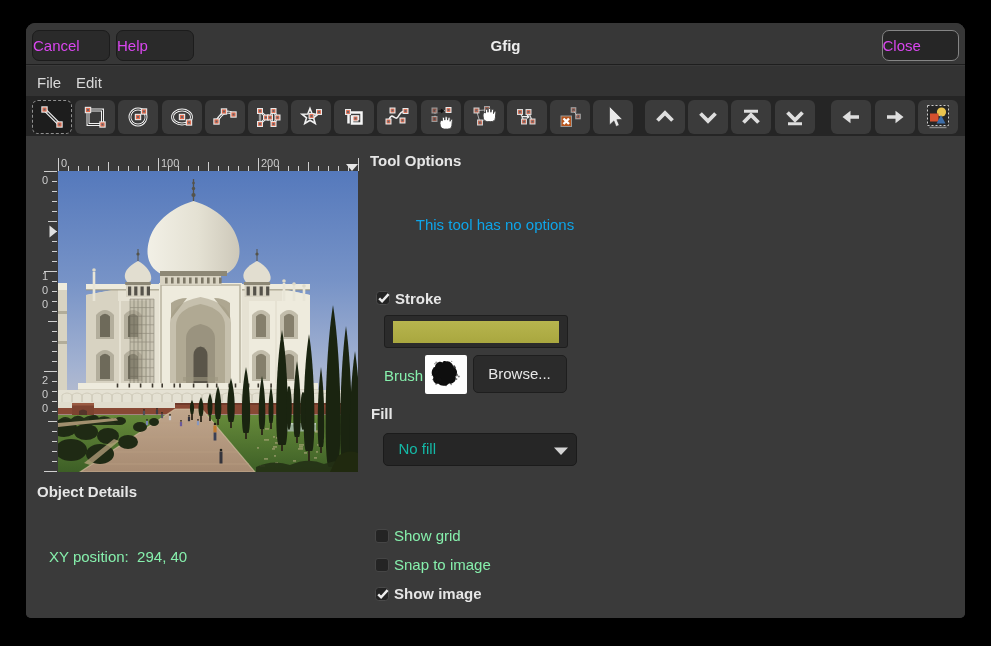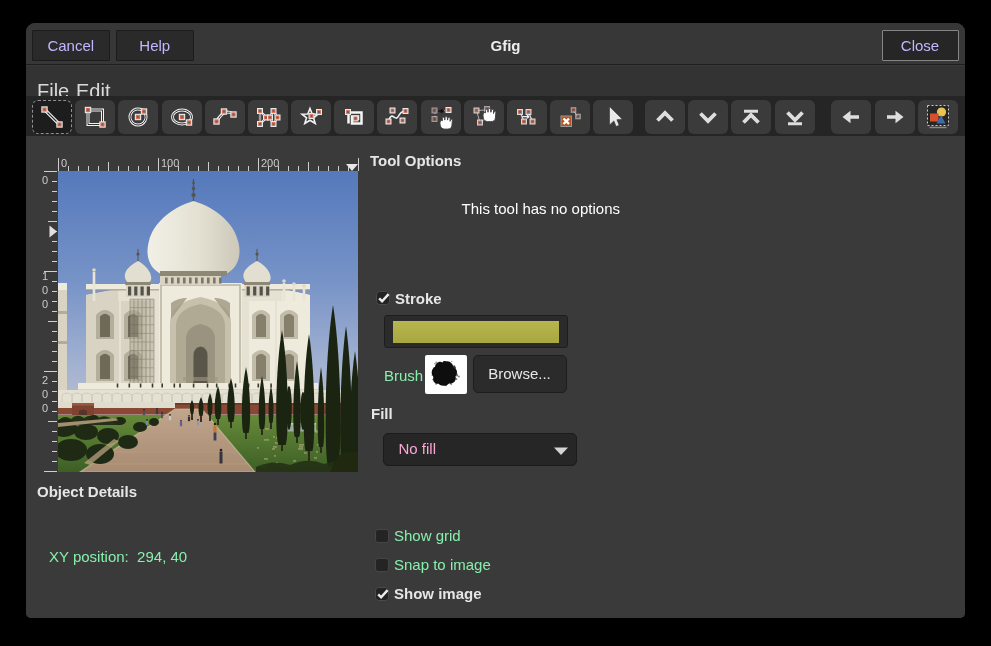--- a/index.html
+++ b/index.html
@@ -1,26 +1,26 @@
 <!DOCTYPE html>
 <html><head><meta charset="utf-8"><style>
 * { margin:0; padding:0; box-sizing:border-box; }
 html,body { width:991px; height:646px; background:#000; overflow:hidden;
   font-family:"Liberation Sans", sans-serif; }
 #win { position:absolute; left:26px; top:23px; width:939px; height:595px;
   background:#3a3a3a; border-radius:9px 9px 5px 5px; overflow:hidden; }
 #titlebar { position:absolute; left:0; top:0; width:939px; height:42px;
   background:#373737; border-bottom:1px solid #1e1e1e; }
 .hbtn { position:absolute; top:6.5px; height:31.5px; background:#2a2a2a;
-  border:1px solid #1c1c1c; border-radius:1px; color:#c4b5fd; font-size:15px;
-  text-align:center; line-height:29.5px; }
+  border:1px solid #1c1c1c; border-radius:7px; color:#d946ef; font-size:15px;
+  line-height:29.5px; }
 #title { position:absolute; left:0; top:0; width:939px; height:43px; text-align:center;
   line-height:46px; color:#ededed; font-weight:bold; font-size:15px;padding-left:20px; }
 #menubar { position:absolute; left:0; top:43px; width:939px; height:30px; background:#333333; }
-.menu { position:absolute; top:0; height:30px; line-height:34px; color:#dadada; font-size:20px;margin-top:8px; }
+.menu { position:absolute; top:0; height:30px; line-height:34px; color:#dadada; font-size:15px; }
 #toolbar { position:absolute; left:0; top:73px; width:939px; height:43px;
   background:linear-gradient(#252525 0, #252525 39.5px, #3a3a3a 39.5px); }
 .tbtn { position:absolute; top:3.5px; width:40px; height:34px; background:#3b3b3b;
   border-radius:6px; display:flex; align-items:center; justify-content:center; }
 .tbtn.sel { background:#1d1d1d; border:1px dashed #909090; }
 #content { position:absolute; left:0; top:116px; width:939px; height:479px; background:#3a3a3a; }
 #rulers { position:absolute; left:10px; top:11px; }
 .rl { font-size:11px; fill:#cccccc; font-family:"Liberation Sans",sans-serif; }
 #photo { position:absolute; left:32px; top:32px; }
 .lab { position:absolute; color:#86efac; font-size:15px; white-space:pre; }
@@ -730,21 +730,21 @@
         <rect x="138.9" y="250" width="2.2" height="4.2" fill="#8898c0"></rect>
         <circle cx="104" cy="241.8" r="0.9" fill="#2a2520"></circle>
         <rect x="102.9" y="243" width="2.2" height="4.2" fill="#585864"></rect>
         <circle cx="157" cy="253" r="1.3" fill="#2a2018"></circle>
         <rect x="155.4" y="254.5" width="3.2" height="7" fill="#c07a2e"></rect>
         <rect x="155.6" y="261.5" width="2.8" height="8" fill="#3a3f55"></rect>
         <circle cx="163" cy="279" r="1.3" fill="#20201c"></circle>
         <rect x="161.5" y="280.5" width="3" height="12" fill="#34343c"></rect>
       </svg>
       <div class="lab bold" style="left:344px;top:12.5px;">Tool Options</div>
-      <div class="lab" style="left:344px;top:61px;width:250px;text-align:right;color:#ffffff;">This tool has no options</div>
+      <div class="lab" style="left:344px;top:77px;width:250px;text-align:center;color:#0ea5e9;">This tool has no options</div>
       <div class="cb" style="left:350px;top:152px;"><svg width="14" height="14" viewBox="0 0 14 14" style="overflow:visible">
           <rect x="0.5" y="0.5" width="13" height="13" rx="3.2" fill="#232323" stroke="#4a4a4a" stroke-width="1"></rect>
           <path d="M3.2,7.4 L6.1,10.3 L12.6,3.1" fill="none" stroke="#ececec" stroke-width="2.5"></path>
         </svg></div>
       <div class="lab bold" style="left:369px;top:151px;">Stroke</div>
       <div id="swatchbtn">
         <div id="swatch"></div>
       </div>
       <div class="lab" style="left:358px;top:228px;">Brush</div>
       <div id="brushprev"><svg width="42" height="39" viewBox="0 0 42 39">
@@ -786,21 +786,21 @@
           <circle cx="13.8" cy="13.2" r="1.1" fill="#111" opacity="0.64"></circle>
           <circle cx="14.7" cy="24.5" r="1.7" fill="#111" opacity="0.90"></circle>
           <circle cx="10.8" cy="20.4" r="1.0" fill="#111" opacity="0.54"></circle>
           <circle cx="15.4" cy="25.5" r="1.6" fill="#111" opacity="0.56"></circle>
           <circle cx="31.7" cy="20.0" r="1.4" fill="#111" opacity="0.56"></circle>
           <circle cx="12.2" cy="16.4" r="1.4" fill="#111" opacity="0.89"></circle>
         </svg></div>
       <div id="browse">Browse...</div>
       <div class="lab bold" style="left:345px;top:265.5px;">Fill</div>
       <div id="dropdown">
-        <div class="lab" style="left:15px;top:6px;color:#f9a8d4;">No fill</div>
+        <div class="lab" style="left:15px;top:6px;color:#14b8a6;">No fill</div>
         <svg style="position:absolute;left:169px;top:12px;" width="16" height="10" viewBox="0 0 16 10">
           <path d="M1,1.5 L15,1.5 L8,9 Z" fill="#d4d4d4"></path>
         </svg>
       </div>
       <div class="lab bold" style="left:11px;top:344px;">Object Details</div>
       <div class="lab" style="left:23px;top:408.5px;">XY position:  294, 40</div>
       <div class="cb off" style="left:349px;top:390px;"></div>
       <div class="lab" style="left:368px;top:387.5px;">Show grid</div>
       <div class="cb off" style="left:349px;top:419px;"></div>
       <div class="lab" style="left:368px;top:416.5px;">Snap to image</div>

